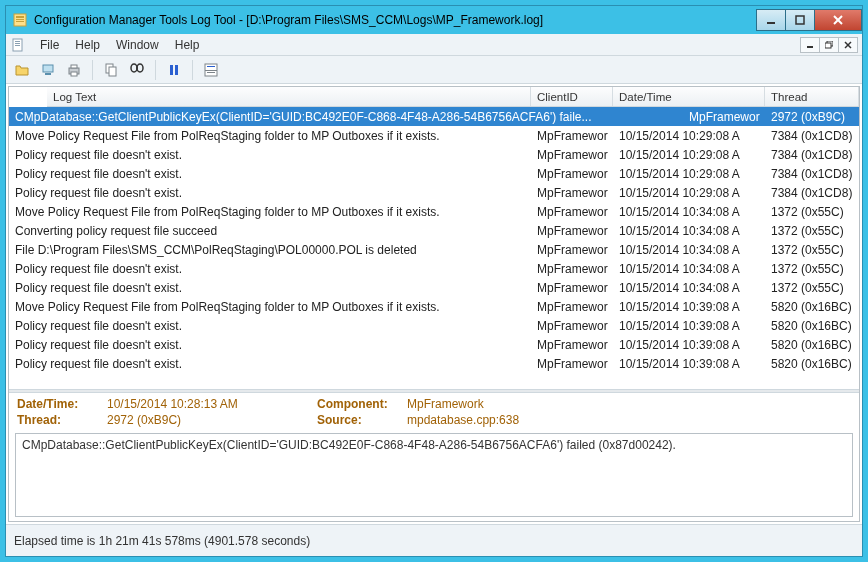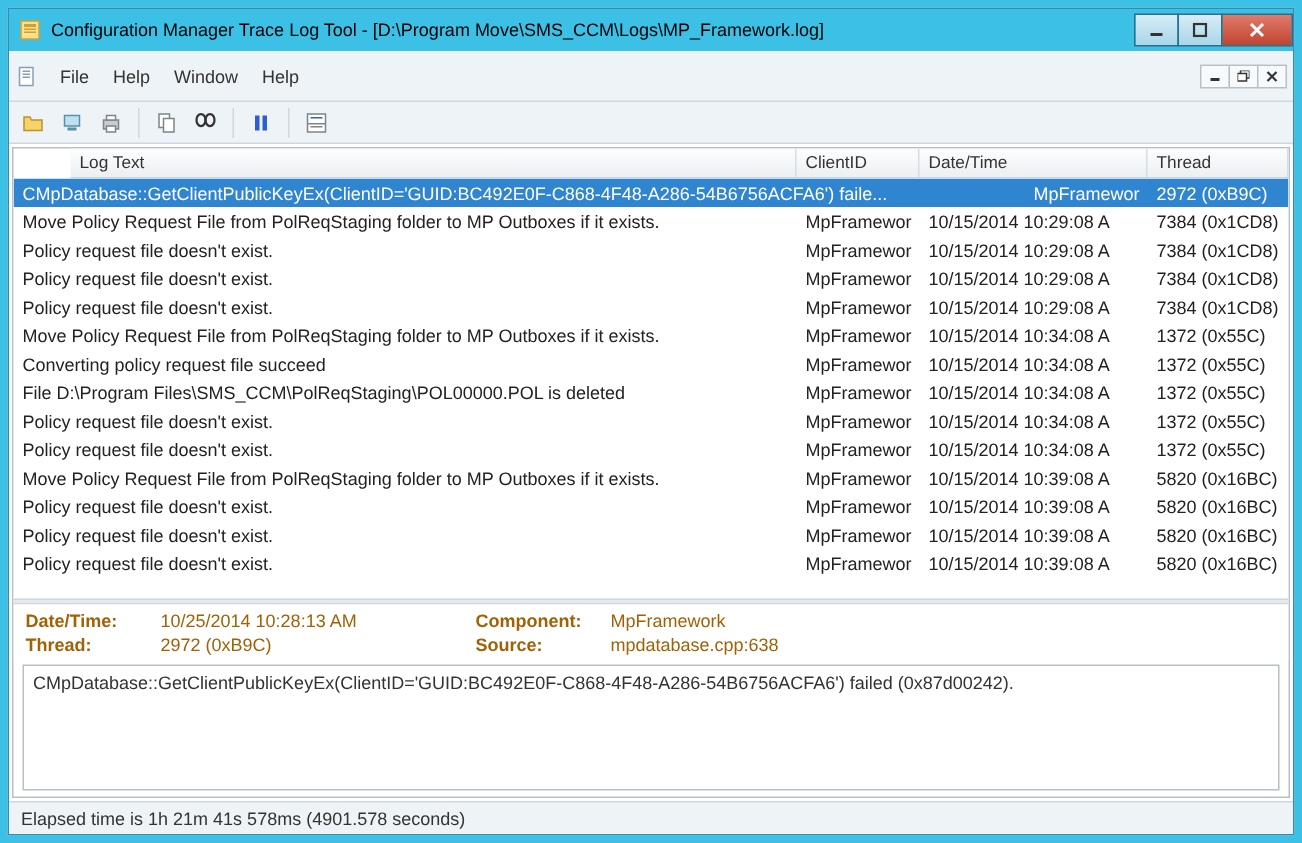--- a/index.html
+++ b/index.html
@@ -10,21 +10,21 @@
 
   
   .titlebar { height: 28px; background: linear-gradient(#3cc0e6,#3cc0e6); display: flex; align-items: center; padding: 0 0 0 6px; }
   .titlebar-icon { width: 16px; height:16px; margin-right:6px; display:inline-flex; align-items:center; justify-content:center; }
   .titlebar-title { flex: 1; font-size: 12px; color: #000; white-space: nowrap; overflow: hidden; }
   .win-controls { display: flex; height: 22px; }
   .win-btn { width: 30px; height: 22px; border: 1px solid #2b6f8a; background: linear-gradient(#d7ecf5,#a8d6ea); display:flex; align-items:center; justify-content:center; font-size:12px; color:#222; margin-left:-1px;}
   .win-btn.close { width: 48px; background: linear-gradient(#e07a6a,#c14531); color:#fff; }
 
   
-  .menubar { height: 34px; background: #eef3f7; border-bottom: 1px solid #cfd8de; display:flex; align-items:center; padding: 0 4px; font-size:12px; color:#333; }
+  .menubar { height: 22px; background: #eef3f7; border-bottom: 1px solid #cfd8de; display:flex; align-items:center; padding: 0 4px; font-size:12px; color:#333; }
   .menu-icon { width:16px; height:16px; margin-right:6px; display:inline-flex; align-items:center; justify-content:center;}
   .menu-item { padding: 2px 8px; cursor: default; }
   .menubar .spacer { flex:1; }
   .mdi-controls { display:flex; gap:0; }
   .mdi-btn { width:20px; height:16px; border:1px solid #b8c0c6; background:#f7fafc; display:flex; align-items:center; justify-content:center; font-size:10px; color:#333; margin-left:-1px;}
 
   
   .toolbar { height: 28px; background: #eef3f7; border-bottom:1px solid #cfd8de; display:flex; align-items:center; padding:0 4px; gap:2px; }
   .tool-btn { width:24px; height:24px; border:1px solid transparent; display:flex; align-items:center; justify-content:center; }
   .tool-sep { width:1px; height:20px; background:#cfd8de; margin:0 4px;}
@@ -53,21 +53,21 @@
 
   
   .splitter { height:4px; background:#e5e9ec; border-top:1px solid #cfd8de; border-bottom:1px solid #cfd8de; cursor:row-resize;}
 
   
   .details-meta { padding:4px 8px; font-size:12px; color:#a16207; display:grid; grid-template-columns: 90px 210px 90px auto; row-gap:2px; background:#fff;}
   .details-meta .lbl { font-weight:bold; }
   .details-text { flex:0 0 auto; margin:2px 6px 4px 6px; border:1px solid #b8c0c6; background:#fff; height:84px; padding:4px 6px; font-size:12px; color:#333; overflow:auto;}
 
   
-  .statusbar { height:22px; border-top:1px solid #cfd8de; background:#eef3f7; font-size:12px; color:#333; display:flex; align-items:center; padding:0 8px;}
+  .statusbar { height:32px; border-top:1px solid #cfd8de; background:#eef3f7; font-size:12px; color:#333; display:flex; align-items:center; padding:0 8px;}
 
   
   .log-rows::-webkit-scrollbar { width:16px; }
   .log-rows::-webkit-scrollbar-track { background:#f0f3f5; }
   .log-rows::-webkit-scrollbar-thumb { background:#c7d0d6; border:1px solid #adb7bd;}
 </style>
 </head>
 <body>
 
 <div class="outer-frame">
@@ -75,21 +75,21 @@
 
     <div class="titlebar">
       <span class="titlebar-icon">
         <svg width="16" height="16">
             <rect x="2" y="2" width="12" height="12" fill="#ffe08a" stroke="#c8a23a"></rect>
             <rect x="4" y="4" width="8" height="2" fill="#c8a23a"></rect>
             <rect x="4" y="7" width="8" height="1" fill="#c8a23a"></rect>
             <rect x="4" y="9" width="8" height="1" fill="#c8a23a"></rect>
           </svg>
       </span>
-      <div class="titlebar-title">Configuration Manager Trace Log Tool - [D:\Program Move\SMS_CCM\Logs\MP_Framework.log]</div>
+      <div class="titlebar-title">Configuration Manager Tools Log Tool - [D:\Program Files\SMS_CCM\Logs\MP_Framework.log]</div>
       <div class="win-controls">
         <div class="win-btn">
             <svg width="10" height="10">
               <rect x="1" y="7" width="8" height="2" fill="#333"></rect>
             </svg>
           </div>
         <div class="win-btn">
             <svg width="10" height="10">
               <rect x="1" y="1" width="8" height="8" fill="none" stroke="#333" stroke-width="1.5"></rect>
             </svg>
@@ -279,21 +279,21 @@
             <div class="cell c-comp">MpFramewor</div>
             <div class="cell c-dt">10/15/2014 10:39:08 A</div>
             <div class="cell c-thread">5820 (0x16BC)</div>
           </div>
         </div>
 
       <div class="splitter"></div>
 
       <div class="details-meta">
         <div class="lbl">Date/Time:</div>
-        <div>10/25/2014 10:28:13 AM</div>
+        <div>10/15/2014 10:28:13 AM</div>
         <div class="lbl">Component:</div>
         <div>MpFramework</div>
         <div class="lbl">Thread:</div>
         <div>2972 (0xB9C)</div>
         <div class="lbl">Source:</div>
         <div>mpdatabase.cpp:638</div>
       </div>
 
       <div class="details-text">CMpDatabase::GetClientPublicKeyEx(ClientID='GUID:BC492E0F-C868-4F48-A286-54B6756ACFA6') failed (0x87d00242).</div>
     </div>

